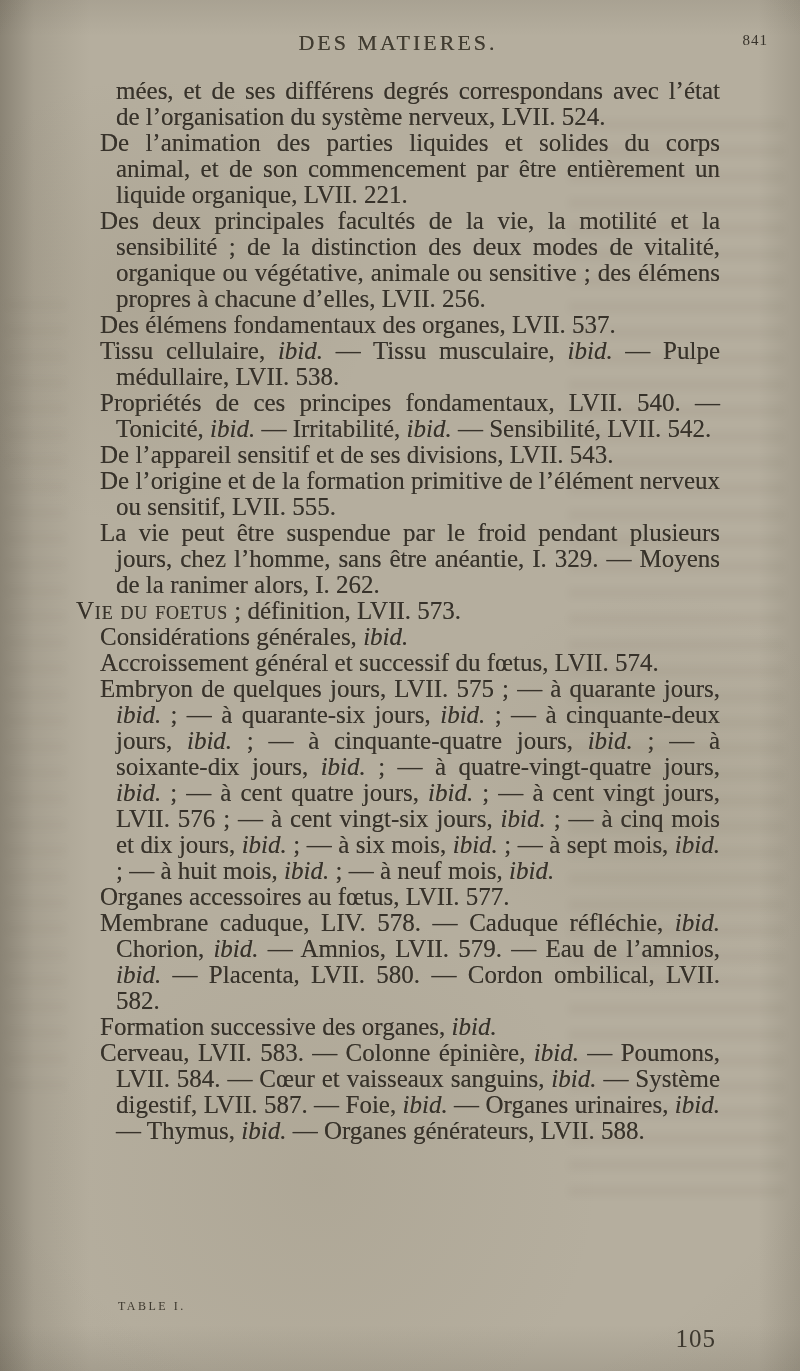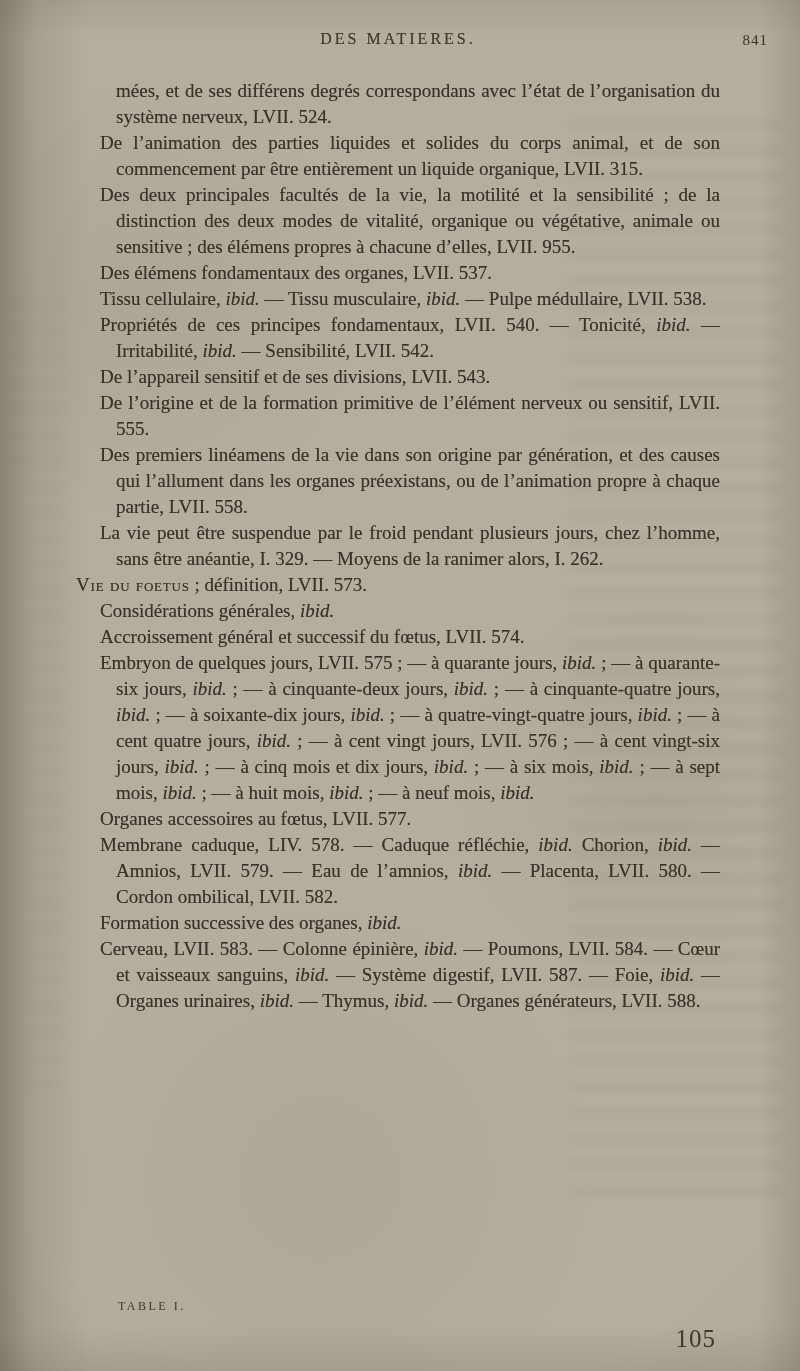--- a/index.html
+++ b/index.html
@@ -31,26 +31,26 @@
       rgba(96,88,70,0.11) 0 10px, rgba(96,88,70,0) 10px 26px);
     filter: blur(3px);
     opacity:.5;
     pointer-events:none;
   }
   .bleedthrough.left {
     left:6px; right:auto; width:60px; top:300px; height:800px; opacity:.30;
   }
   .page-header { position:relative; text-align:center; height:36px; margin-bottom:12px; }
   .running-title {
-    font-size:16px; letter-spacing:3px; color:#413c31;
+    font-size:22px; letter-spacing:3px; color:#413c31;
     text-shadow: 0 0 0.6px rgba(65,60,49,0.7);
   }
   .page-number { position:absolute; right:-48px; top:2px; font-size:15px; letter-spacing:1px; }
   .entries {
-    font-size:19px;
+    font-size:25px;
     line-height:26px;
     text-align:justify;
     text-shadow: 0 0 0.5px rgba(55,50,42,0.55);
   }
   .entry { margin:0; padding-left:40px; text-indent:-16px; }
   .entry.continuation { text-indent:0; }
   .entry.headword { text-indent:-40px; }
   .headword-lead { font-variant:small-caps; letter-spacing:0.8px; }
   .entry i { font-style:italic; }
   .page-footer { position:absolute; left:0; right:0; bottom:0; height:80px; }
@@ -71,28 +71,27 @@
   <div class="bleedthrough"></div>
   <div class="bleedthrough left"></div>
 
   <div class="page-header">
     <span class="running-title">DES MATIERES.</span>
     <span class="page-number">841</span>
   </div>
 
   <div class="entries">
       <p class="entry continuation">mées, et de ses différens degrés correspondans avec l’état de l’organisation du système nerveux, LVII. 524.</p>
-      <p class="entry main">De l’animation des parties liquides et solides du corps animal, et de son commencement par être entièrement un liquide organique, LVII. 315.</p>
-      <p class="entry main">Des deux principales facultés de la vie, la motilité et la sensibilité ; de la distinction des deux modes de vitalité, organique ou végétative, animale ou sensitive ; des élémens propres à chacune d’elles, LVII. 955.</p>
+      <p class="entry main">De l’animation des parties liquides et solides du corps animal, et de son commencement par être entièrement un liquide organique, LVII. 221.</p>
+      <p class="entry main">Des deux principales facultés de la vie, la motilité et la sensibilité ; de la distinction des deux modes de vitalité, organique ou végétative, animale ou sensitive ; des élémens propres à chacune d’elles, LVII. 256.</p>
       <p class="entry main">Des élémens fondamentaux des organes, LVII. 537.</p>
       <p class="entry main">Tissu cellulaire, <i>ibid.</i> — Tissu musculaire, <i>ibid.</i> — Pulpe médullaire, LVII. 538.</p>
       <p class="entry main">Propriétés de ces principes fondamentaux, LVII. 540. — Tonicité, <i>ibid.</i> — Irritabilité, <i>ibid.</i> — Sensibilité, LVII. 542.</p>
       <p class="entry main">De l’appareil sensitif et de ses divisions, LVII. 543.</p>
       <p class="entry main">De l’origine et de la formation primitive de l’élément nerveux ou sensitif, LVII. 555.</p>
-      <p class="entry main">Des premiers linéamens de la vie dans son origine par génération, et des causes qui l’allument dans les organes préexistans, ou de l’animation propre à chaque partie, LVII. 558.</p>
       <p class="entry main">La vie peut être suspendue par le froid pendant plusieurs jours, chez l’homme, sans être anéantie, I. 329. — Moyens de la ranimer alors, I. 262.</p>
       <p class="entry headword"><span class="headword-lead">Vie du foetus</span> ; définition, LVII. 573.</p>
       <p class="entry main">Considérations générales, <i>ibid.</i></p>
       <p class="entry main">Accroissement général et successif du fœtus, LVII. 574.</p>
       <p class="entry main">Embryon de quelques jours, LVII. 575 ; — à quarante jours, <i>ibid.</i> ; — à quarante-six jours, <i>ibid.</i> ; — à cinquante-deux jours, <i>ibid.</i> ; — à cinquante-quatre jours, <i>ibid.</i> ; — à soixante-dix jours, <i>ibid.</i> ; — à quatre-vingt-quatre jours, <i>ibid.</i> ; — à cent quatre jours, <i>ibid.</i> ; — à cent vingt jours, LVII. 576 ; — à cent vingt-six jours, <i>ibid.</i> ; — à cinq mois et dix jours, <i>ibid.</i> ; — à six mois, <i>ibid.</i> ; — à sept mois, <i>ibid.</i> ; — à huit mois, <i>ibid.</i> ; — à neuf mois, <i>ibid.</i></p>
       <p class="entry main">Organes accessoires au fœtus, LVII. 577.</p>
       <p class="entry main">Membrane caduque, LIV. 578. — Caduque réfléchie, <i>ibid.</i> Chorion, <i>ibid.</i> — Amnios, LVII. 579. — Eau de l’amnios, <i>ibid.</i> — Placenta, LVII. 580. — Cordon ombilical, LVII. 582.</p>
       <p class="entry main">Formation successive des organes, <i>ibid.</i></p>
       <p class="entry main">Cerveau, LVII. 583. — Colonne épinière, <i>ibid.</i> — Poumons, LVII. 584. — Cœur et vaisseaux sanguins, <i>ibid.</i> — Système digestif, LVII. 587. — Foie, <i>ibid.</i> — Organes urinaires, <i>ibid.</i> — Thymus, <i>ibid.</i> — Organes générateurs, LVII. 588.</p>
     </div>

